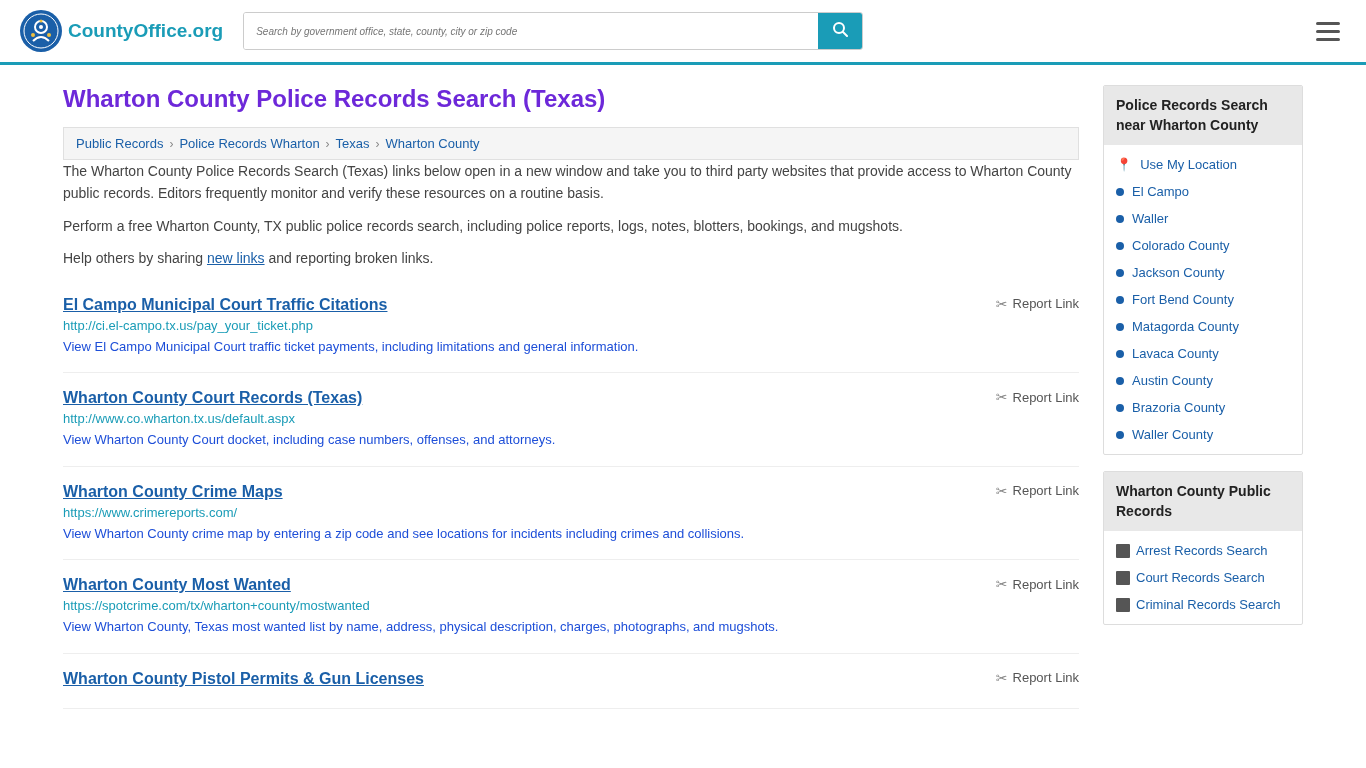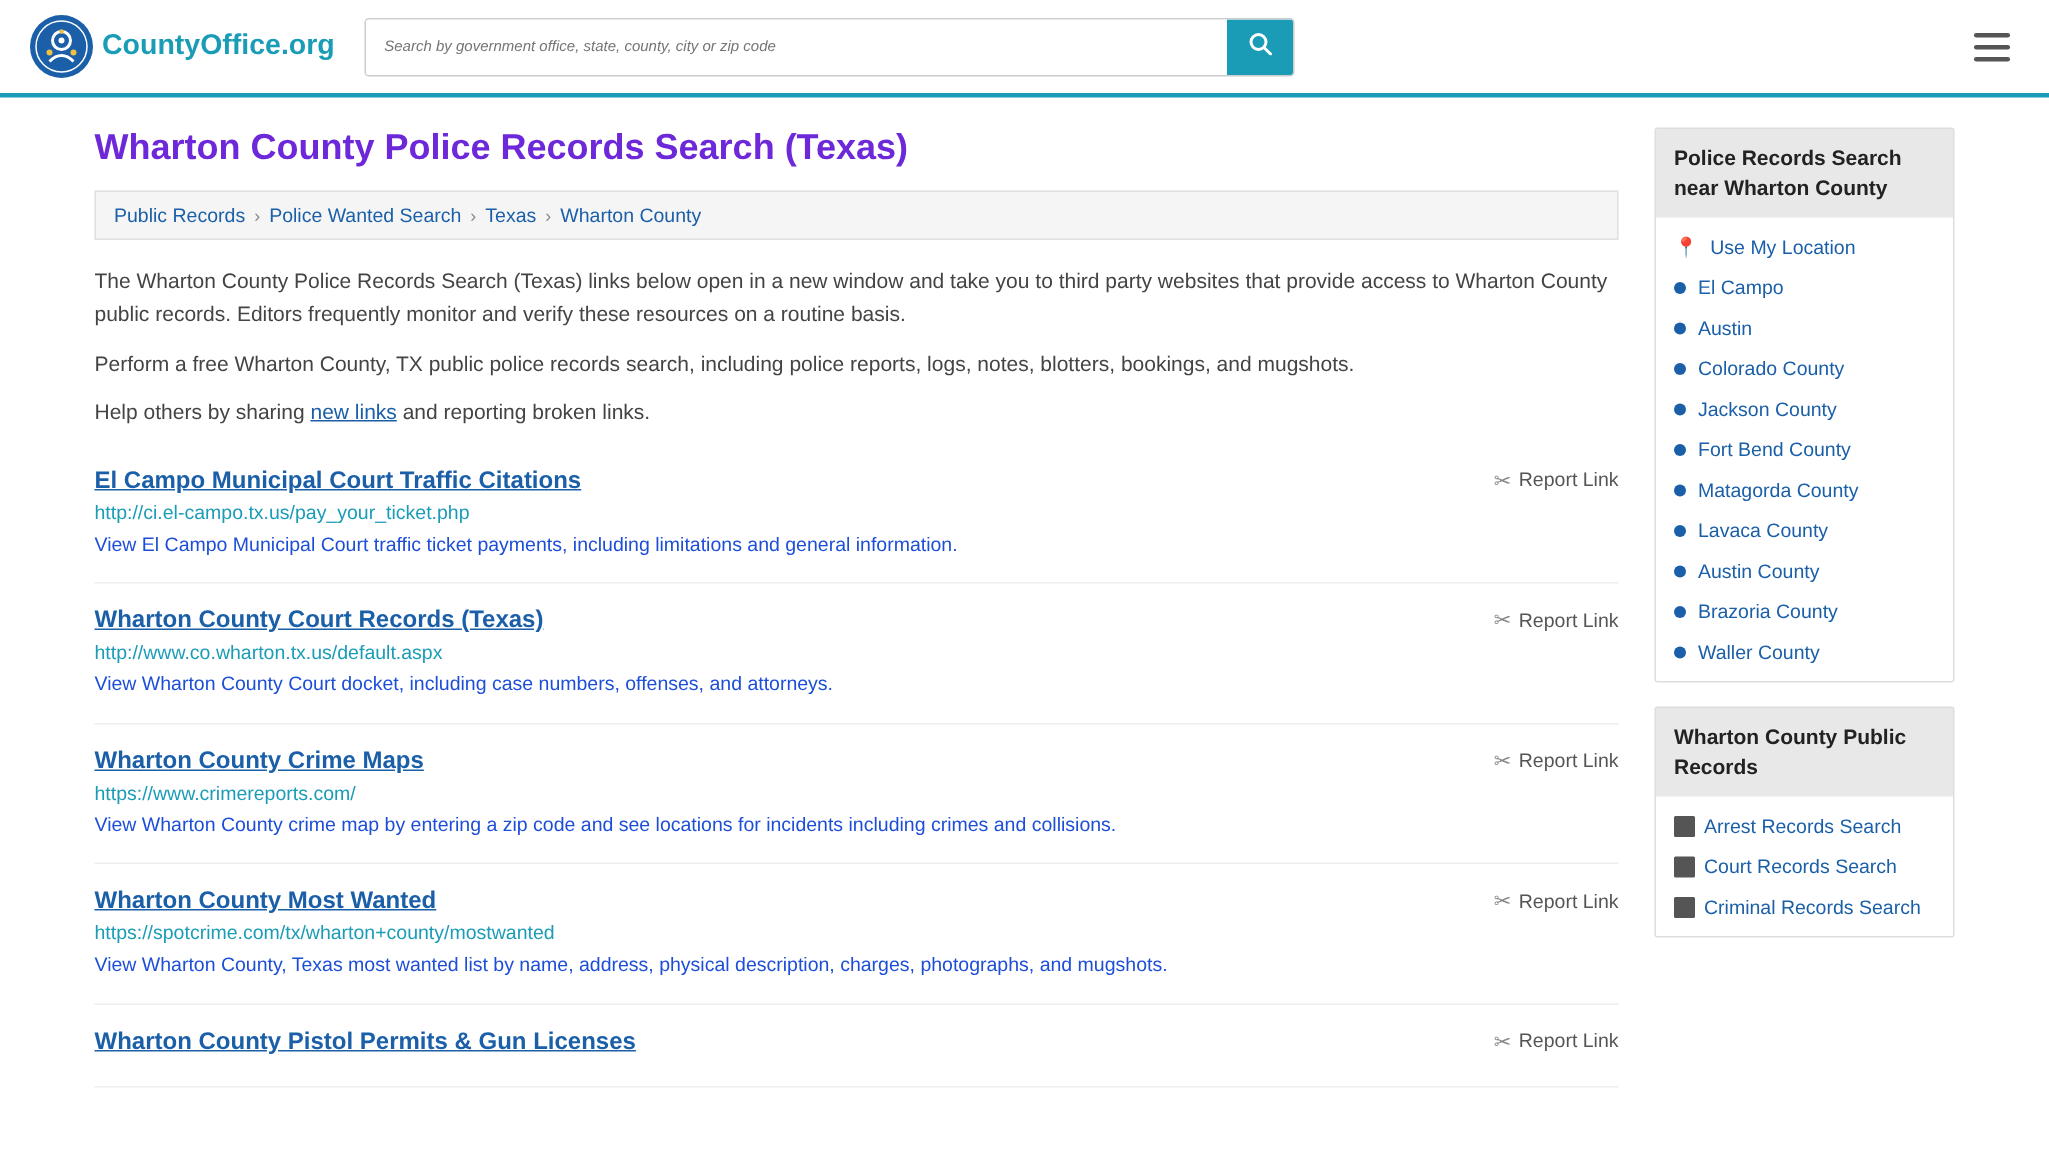--- a/index.html
+++ b/index.html
@@ -111,21 +111,20 @@
       font-weight: bold;
       color: #6d28d9;
       margin-bottom: 14px;
     }
     .breadcrumb {
       background: #f5f5f5;
       border: 1px solid #e0e0e0;
       padding: 8px 12px;
       font-size: 13px;
       color: #555;
-      margin-bottom: 16px;
       display: flex;
       align-items: center;
       gap: 6px;
       flex-wrap: wrap;
     }
     .breadcrumb a {
       color: #1a5fa8;
       text-decoration: none;
     }
     .breadcrumb .sep { color: #888; font-size: 12px; }
@@ -286,21 +285,21 @@
 
 <div class="main-container">
 
   <div class="content-area">
 
     <h1 class="page-title">Wharton County Police Records Search (Texas)</h1>
 
     <div class="breadcrumb">
       <a href="#">Public Records</a>
       <span class="sep">›</span>
-      <a href="#">Police Wanted Search</a>
+      <a href="#">Police Records Wharton</a>
       <span class="sep">›</span>
       <a href="#">Texas</a>
       <span class="sep">›</span>
       <a href="#">Wharton County</a>
     </div>
 
     <p class="intro-text">The Wharton County Police Records Search (Texas) links below open in a new window and take you to third party websites that provide access to Wharton County public records. Editors frequently monitor and verify these resources on a routine basis.</p>
     <p class="intro-text">Perform a free Wharton County, TX public police records search, including police reports, logs, notes, blotters, bookings, and mugshots.</p>
     <p class="intro-text">
       <span>Help others by sharing </span><a href="#">new links</a><span> and reporting broken links.</span>
@@ -374,21 +373,21 @@
           <span class="pin-icon">📍</span>
           <span>Use My Location</span>
         </div>
         <div id="nearby-items-list">
             <div class="sidebar-item">
       <span class="dot"></span>
       <span>El Campo</span>
     </div>
             <div class="sidebar-item">
       <span class="dot"></span>
-      <span>Austin</span>
+      <span>Waller</span>
     </div>
             <div class="sidebar-item">
       <span class="dot"></span>
       <span>Colorado County</span>
     </div>
             <div class="sidebar-item">
       <span class="dot"></span>
       <span>Jackson County</span>
     </div>
             <div class="sidebar-item">

